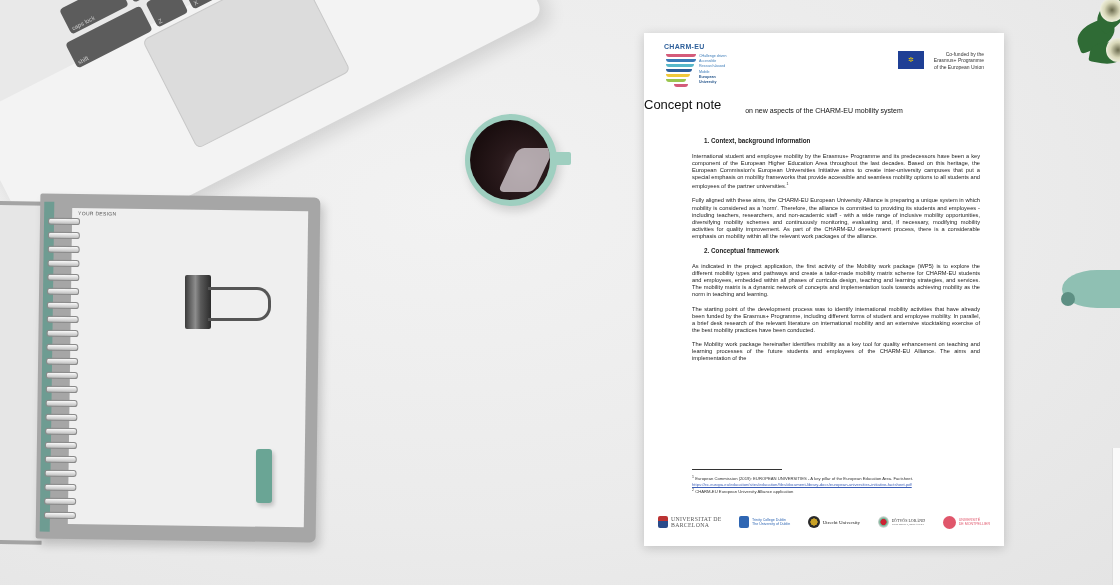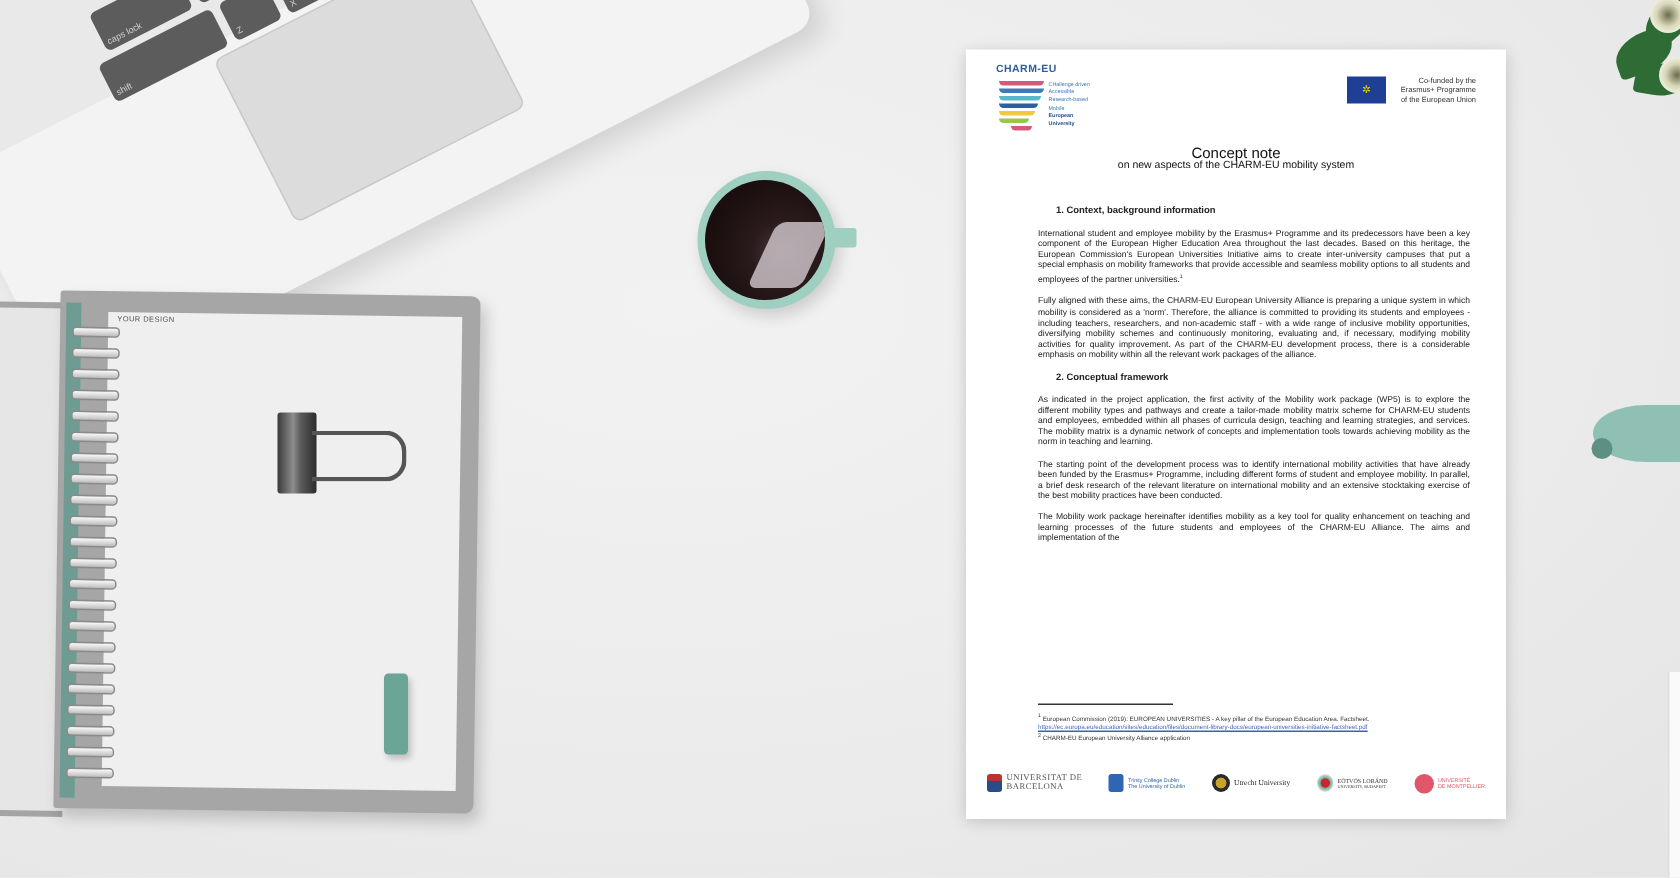--- a/index.html
+++ b/index.html
@@ -39,21 +39,21 @@
   
   .doc{position:absolute;left:644px;top:33px;width:360px;height:513px;background:#fff;box-shadow:0 2px 10px rgba(0,0,0,.18);box-sizing:border-box;padding:0;}
   .doc-header{position:absolute;left:20px;top:10px;right:20px;height:50px;}
   .charm-title{position:absolute;left:0;top:0;font-size:7px;font-weight:bold;color:#2d5f9a;letter-spacing:.3px;}
   .charm-stripes{position:absolute;left:2px;top:11px;width:30px;height:38px;}
   .stripe{height:3px;margin-bottom:2px;border-radius:0 0 6px 6px;}
   .charm-words{position:absolute;left:35px;top:11px;font-size:3.6px;line-height:5.2px;color:#3b7bb8;}
   .charm-words .b{color:#1d4f87;font-weight:bold;}
   .eu{position:absolute;right:60px;top:8px;width:26px;height:18px;background:#1f3f95;display:flex;align-items:center;justify-content:center;color:#f4d000;font-size:7px;}
   .eu-text{position:absolute;right:0;top:8px;width:60px;font-size:5px;line-height:6.3px;color:#333;text-align:right;}
-  .doc-title{position:absolute;left:0;right:0;top:64px;text-align:center;font-size:10px;color:#111;}
+  .doc-title{position:absolute;left:0;right:0;top:64px;text-align:left;font-size:13px;color:#111;}
   .doc-subtitle{position:absolute;left:0;right:0;top:74px;text-align:center;font-size:7px;color:#111;}
   .body{position:absolute;left:48px;right:24px;top:104px;font-size:5.7px;line-height:7.1px;color:#222;text-align:justify;}
   .body h3{margin:0 0 9px 12px;font-size:6.3px;font-weight:bold;}
   .body p{margin:0 0 7px 0;}
   .body sup{font-size:3.5px;}
   .fn-rule{position:absolute;left:48px;top:436px;width:90px;border-top:1px solid #333;}
   .footnotes{position:absolute;left:48px;right:24px;top:442px;font-size:4.2px;line-height:5.6px;color:#333;}
   .footnotes a{color:#3c5fb8;text-decoration:underline;}
   .logos{position:absolute;left:14px;right:14px;top:479px;height:20px;display:flex;align-items:center;justify-content:space-between;}
   .logo{display:flex;align-items:center;gap:3px;font-size:4.5px;color:#333;}

